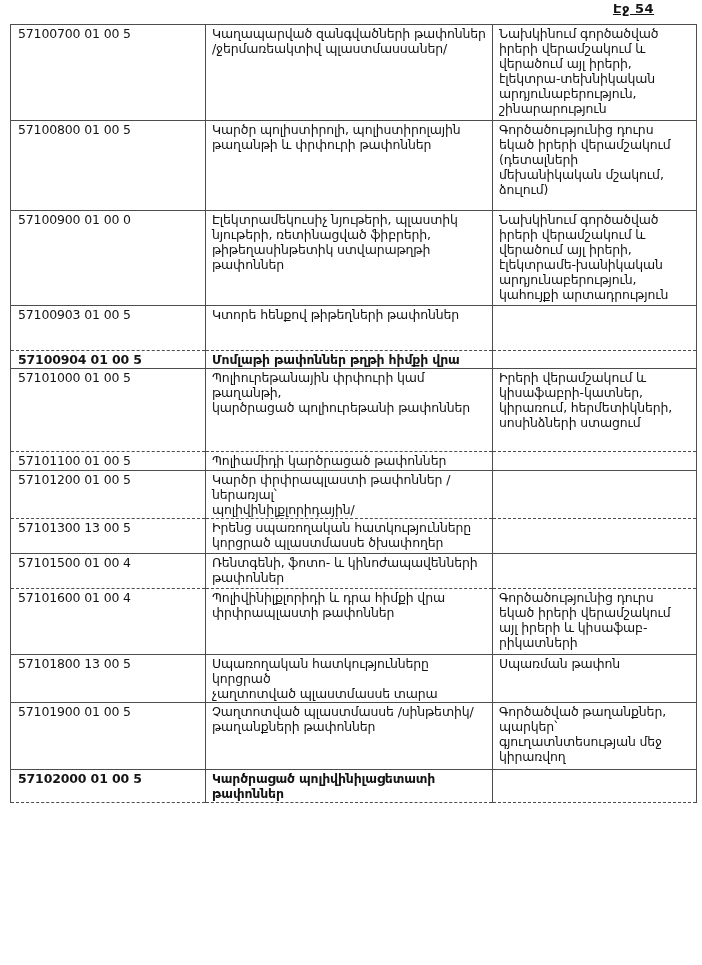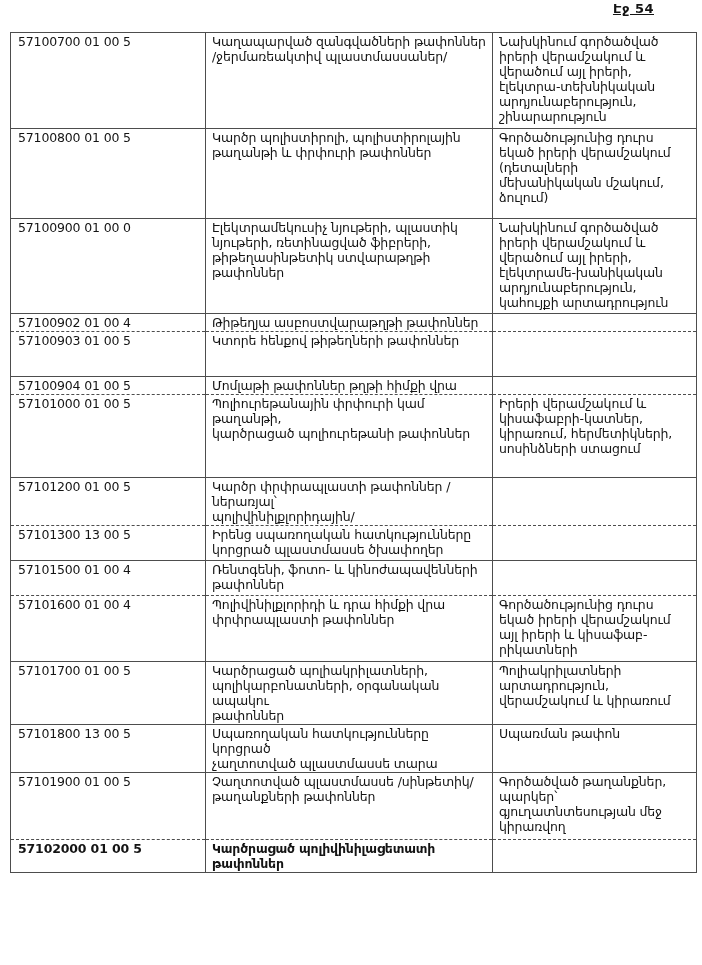--- a/index.html
+++ b/index.html
@@ -16,21 +16,21 @@
     top: 1px; left: 0;
     width: 654px;
     text-align: right;
     font-size: 13px;
     font-weight: bold;
     text-decoration: underline;
     letter-spacing: 0.5px;
   }
   table.waste {
     position: absolute;
-    top: 32px; left: 10px;
+    top: 24px; left: 10px;
     width: 686px;
     border-collapse: collapse;
     table-layout: fixed;
     border-top: 1px solid #4d4d4d;
   }
   col.c1 { width: 195px; }
   col.c2 { width: 287px; }
   col.c3 { width: 204px; }
   td {
     border: 1px solid #4d4d4d;
@@ -88,43 +88,43 @@
     <td class="desc">Էլեկտրամեկուսիչ նյութերի, պլաստիկ
 նյութերի, ռետինացված ֆիբրերի,
 թիթեղասինթետիկ ստվարաթղթի թափոններ</td>
     <td class="origin">Նախկինում գործածված
 իրերի վերամշակում և
 վերածում այլ իրերի,
 էլեկտրամե-խանիկական
 արդյունաբերություն,
 կահույքի արտադրություն</td>
   </tr>
-      <tr style="height: 17px;">
-    <td class="code">57100902 01 00 4</td>
-    <td class="desc">Թիթեղյա ասբոստվարաթղթի թափոններ</td>
-    <td class="origin"></td>
-  </tr>
       <tr style="height: 45px;">
     <td class="code">57100903 01 00 5</td>
     <td class="desc">Կտորե հենքով թիթեղների թափոններ</td>
     <td class="origin"></td>
   </tr>
-      <tr style="height: 18px;">
+      <tr style="height: 18px; font-weight: bold;">
     <td class="code">57100904 01 00 5</td>
     <td class="desc">Մոմլաթի թափոններ թղթի հիմքի վրա</td>
     <td class="origin"></td>
   </tr>
       <tr style="height: 83px;">
     <td class="code">57101000 01 00 5</td>
     <td class="desc">Պոլիուրեթանային փրփուրի կամ թաղանթի,
 կարծրացած պոլիուրեթանի թափոններ</td>
     <td class="origin">Իրերի վերամշակում և
 կիսաֆաբրի-կատներ,
 կիրառում, հերմետիկների,
 սոսինձների ստացում</td>
+  </tr>
+      <tr style="height: 19px;">
+    <td class="code">57101100 01 00 5</td>
+    <td class="desc">Պոլիամիդի կարծրացած թափոններ</td>
+    <td class="origin"></td>
   </tr>
       <tr style="height: 33px;">
     <td class="code">57101200 01 00 5</td>
     <td class="desc">Կարծր փրփրապլաստի թափոններ /ներառյալ՝
 պոլիվինիլքլորիդային/</td>
     <td class="origin"></td>
   </tr>
       <tr style="height: 35px;">
     <td class="code">57101300 13 00 5</td>
     <td class="desc">Իրենց սպառողական հատկությունները
@@ -139,29 +139,20 @@
   </tr>
       <tr style="height: 66px;">
     <td class="code">57101600 01 00 4</td>
     <td class="desc">Պոլիվինիլքլորիդի և դրա հիմքի վրա
 փրփրապլաստի թափոններ</td>
     <td class="origin">Գործածությունից դուրս
 եկած իրերի վերամշակում
 այլ իրերի և կիսաֆաբ-
 րիկատների</td>
   </tr>
-      <tr style="height: 50px;">
-    <td class="code">57101700 01 00 5</td>
-    <td class="desc">Կարծրացած պոլիակրիլատների,
-պոլիկարբոնատների, օրգանական ապակու
-թափոններ</td>
-    <td class="origin">Պոլիակրիլատների
-արտադրություն,
-վերամշակում և կիրառում</td>
-  </tr>
       <tr style="height: 35px; padding-left: 43px;">
     <td class="code">57101800 13 00 5</td>
     <td class="desc">Սպառողական հատկությունները կորցրած
 չաղտոտված պլաստմասսե տարա</td>
     <td class="origin">Սպառման թափոն</td>
   </tr>
       <tr style="height: 67px;">
     <td class="code">57101900 01 00 5</td>
     <td class="desc">Չաղտոտված պլաստմասսե /սինթետիկ/
 թաղանքների թափոններ</td>

